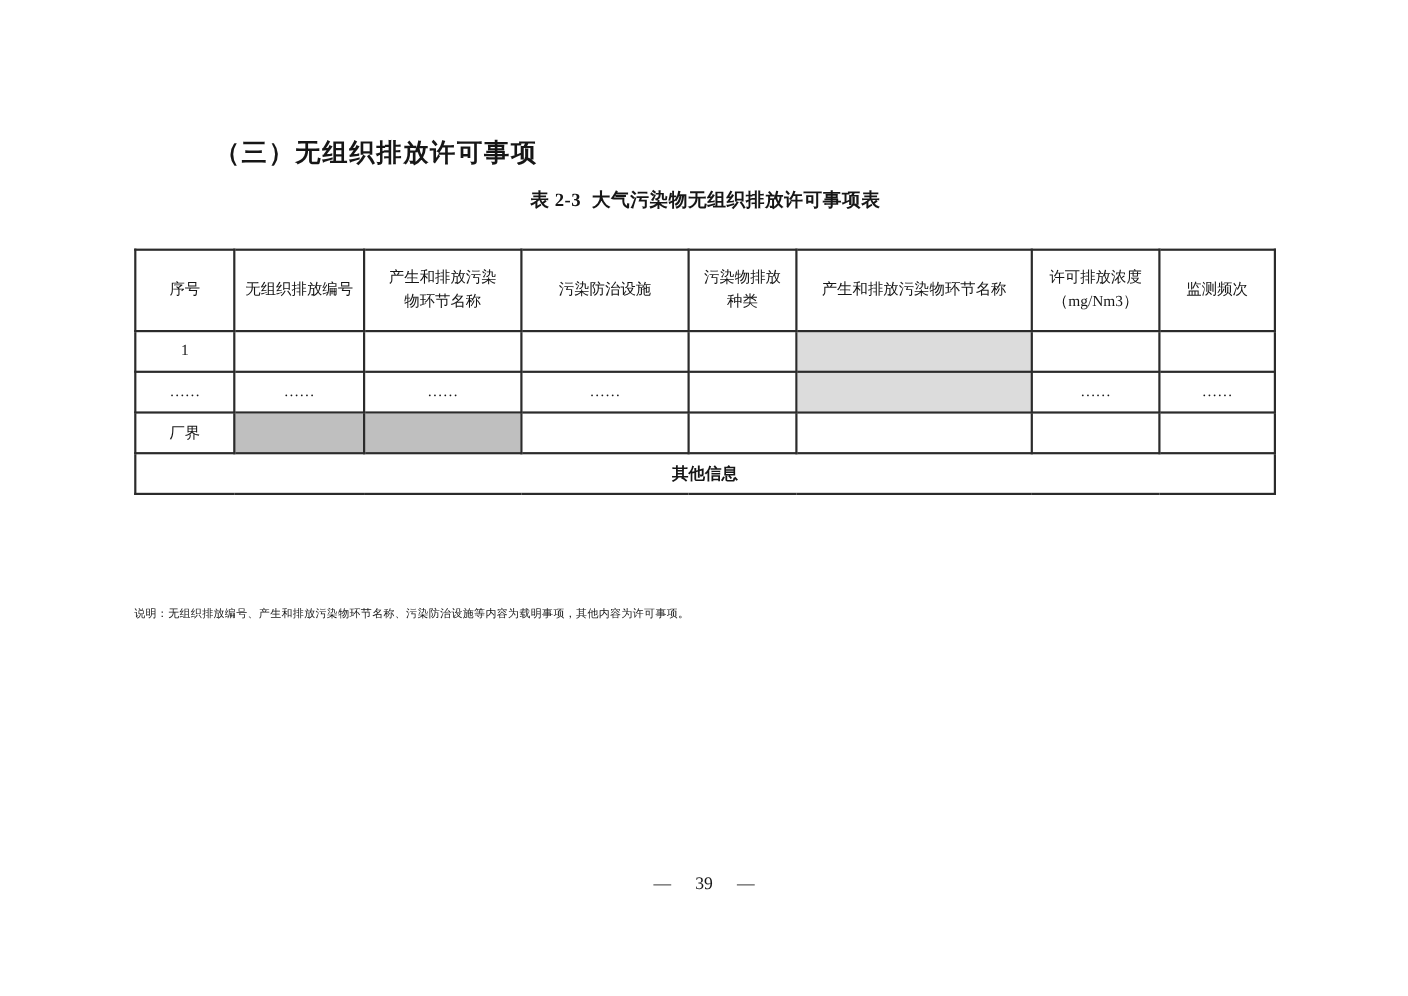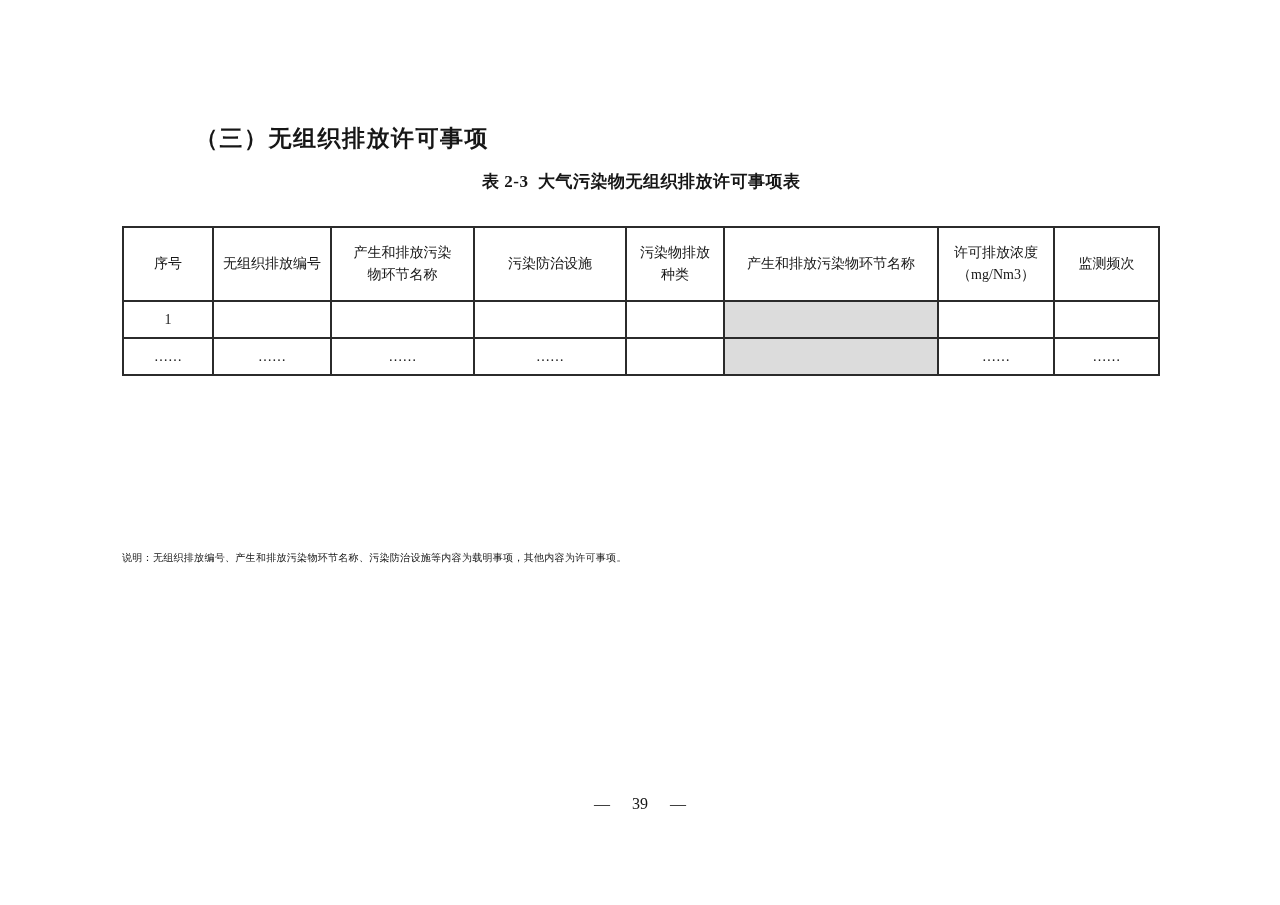--- a/index.html
+++ b/index.html
@@ -156,22 +156,35 @@
         <tr>
           <td>……</td>
           <td>……</td>
           <td>……</td>
           <td>……</td>
           <td></td>
           <td class="shade-light"></td>
           <td>……</td>
           <td>……</td>
         </tr>
+        <tr>
+          <td>厂界</td>
+          <td class="shade-dark"></td>
+          <td class="shade-dark"></td>
+          <td></td>
+          <td></td>
+          <td></td>
+          <td></td>
+          <td></td>
+        </tr>
       </tbody>
     <tbody>
+      <tr class="info-row">
+        <td colspan="8">其他信息</td>
+      </tr>
     </tbody>
   </table>
 
   <div class="note">说明：无组织排放编号、产生和排放污染物环节名称、污染防治设施等内容为载明事项，其他内容为许可事项。</div>
 
   <div class="footer">
     <span class="dash">—</span>
     <span class="page-num">39</span>
     <span class="dash">—</span>
   </div>

